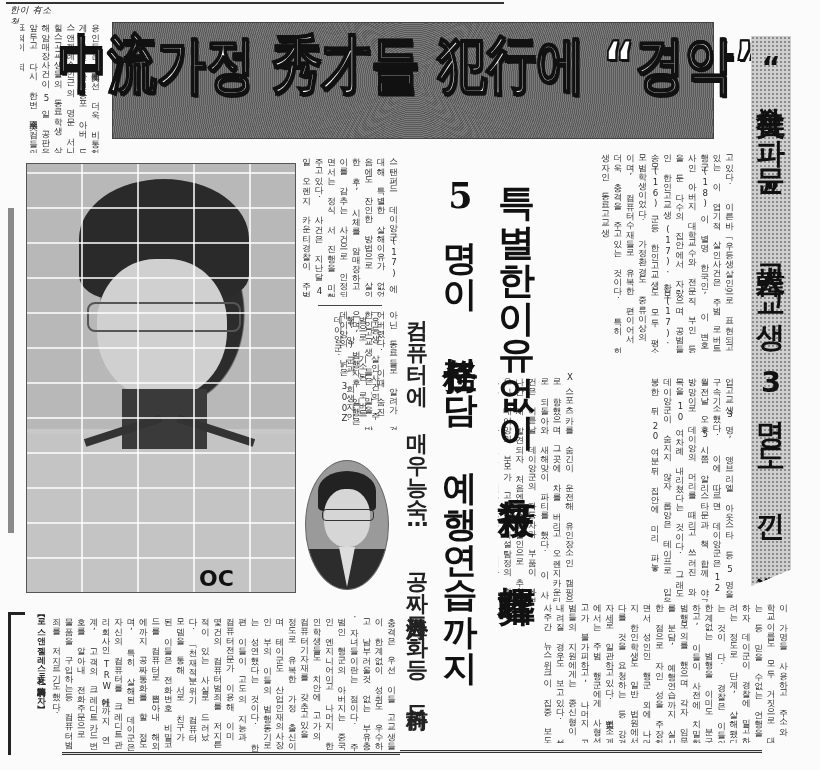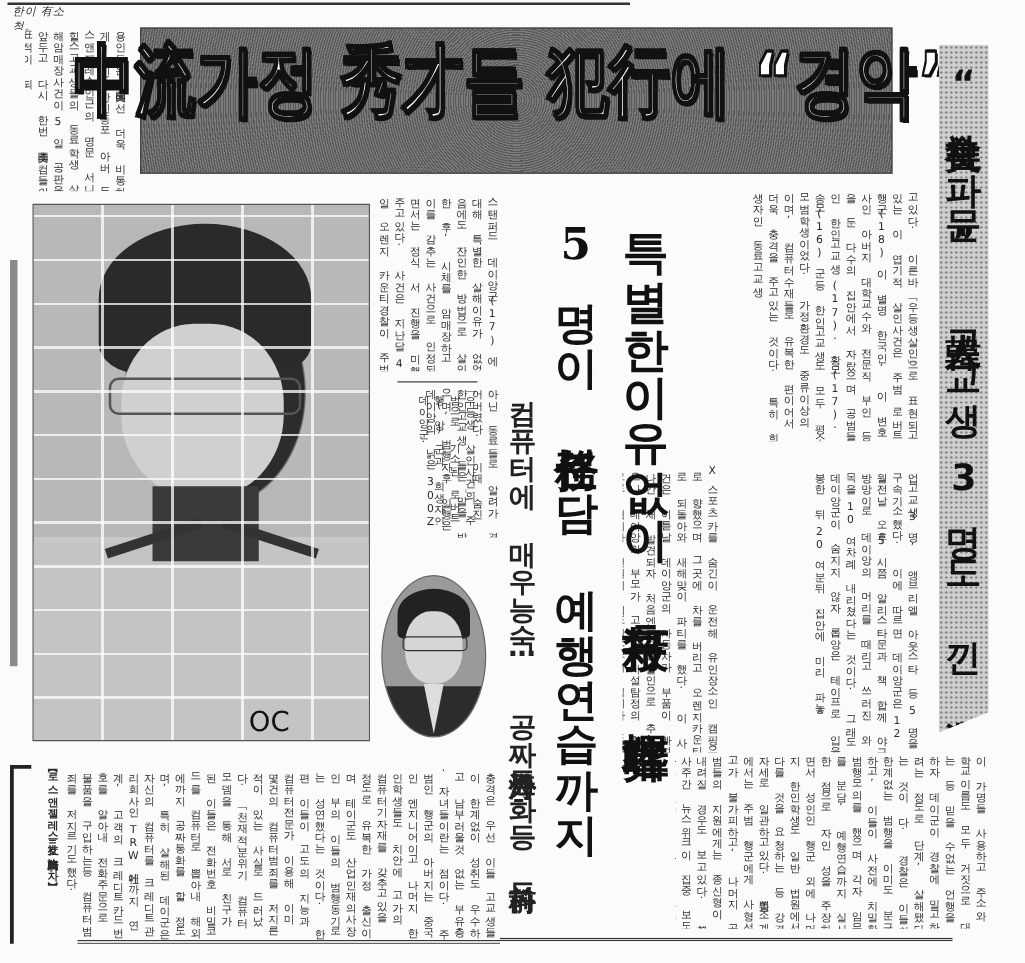--- a/index.html
+++ b/index.html
@@ -67,21 +67,21 @@
   .photo-shirt { position:absolute; left:0; top:270px; width:268px; height:158px; background:#c4c4c4; }
   .photo-collar-l { position:absolute; left:60px; top:262px; width:80px; height:25px; border-top:8px solid #333; transform:rotate(-18deg); }
   .photo-collar-r { position:absolute; left:145px; top:262px; width:80px; height:25px; border-top:8px solid #333; transform:rotate(18deg); }
   .photo-glasses { position:absolute; left:60px; top:138px; width:150px; height:26px; border:2px solid #555; border-radius:8px; }
   .photo-grid {
     position:absolute; inset:0;
     background:
       repeating-linear-gradient(90deg, transparent 0 54px, rgba(255,255,255,0.75) 54px 56px),
       repeating-linear-gradient(0deg, transparent 0 33px, rgba(255,255,255,0.75) 33px 35px);
   }
-  .photo-tag { position:absolute; left:172px; top:402px; font-size:22px; font-weight:normal; color:#111; }
+  .photo-tag { position:absolute; left:172px; top:402px; font-size:22px; font-weight:bold; color:#111; }
   
   .oval {
     position: absolute; left: 305px; top: 460px; width: 82px; height: 128px;
     border-radius: 50%; background: #9a9a9a; overflow: hidden; border: 1px solid #666;
   }
   .oval-hair { position:absolute; left:12px; top:10px; width:58px; height:40px; border-radius:50% 50% 10% 10%; background:#222; }
   .oval-face { position:absolute; left:18px; top:28px; width:46px; height:58px; border-radius:45%; background:#d6d6d6; }
   .oval-glasses { position:absolute; left:16px; top:48px; width:50px; height:10px; border:1.5px solid #333; border-radius:4px; }
   .oval-suit { position:absolute; left:0; top:88px; width:82px; height:40px; background:#2c2c2c; }
   .oval-shirt { position:absolute; left:33px; top:86px; width:16px; height:40px; background:#ddd; clip-path: polygon(0 0,100% 0,50% 100%); }

